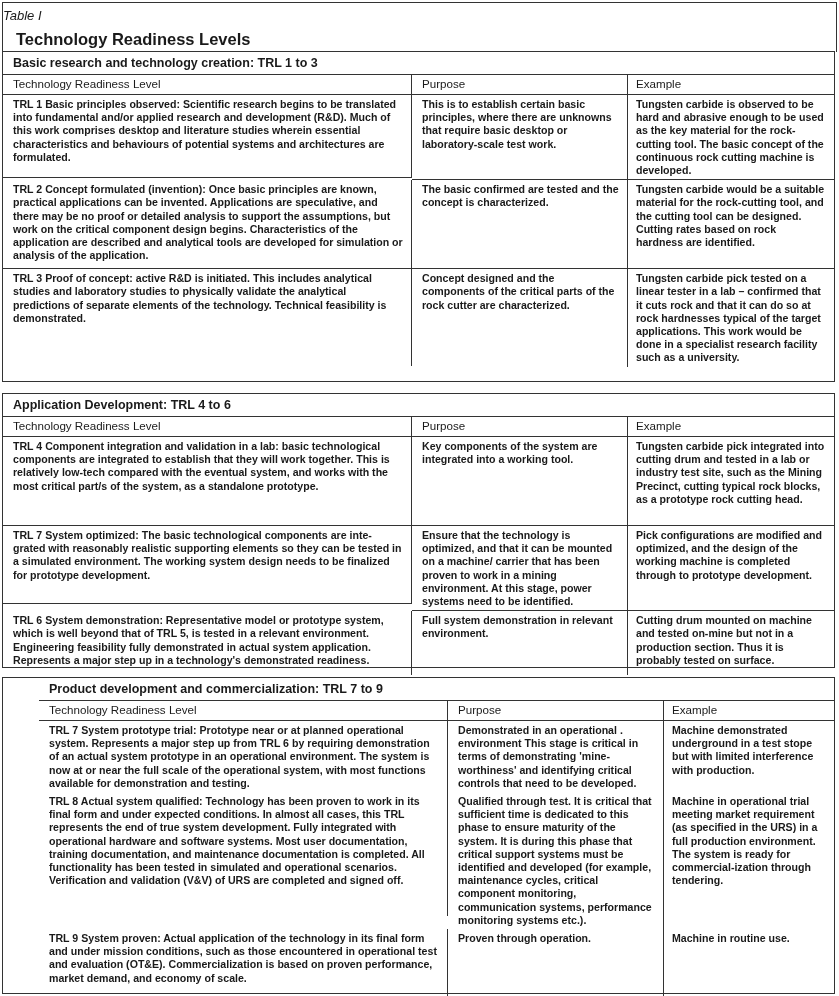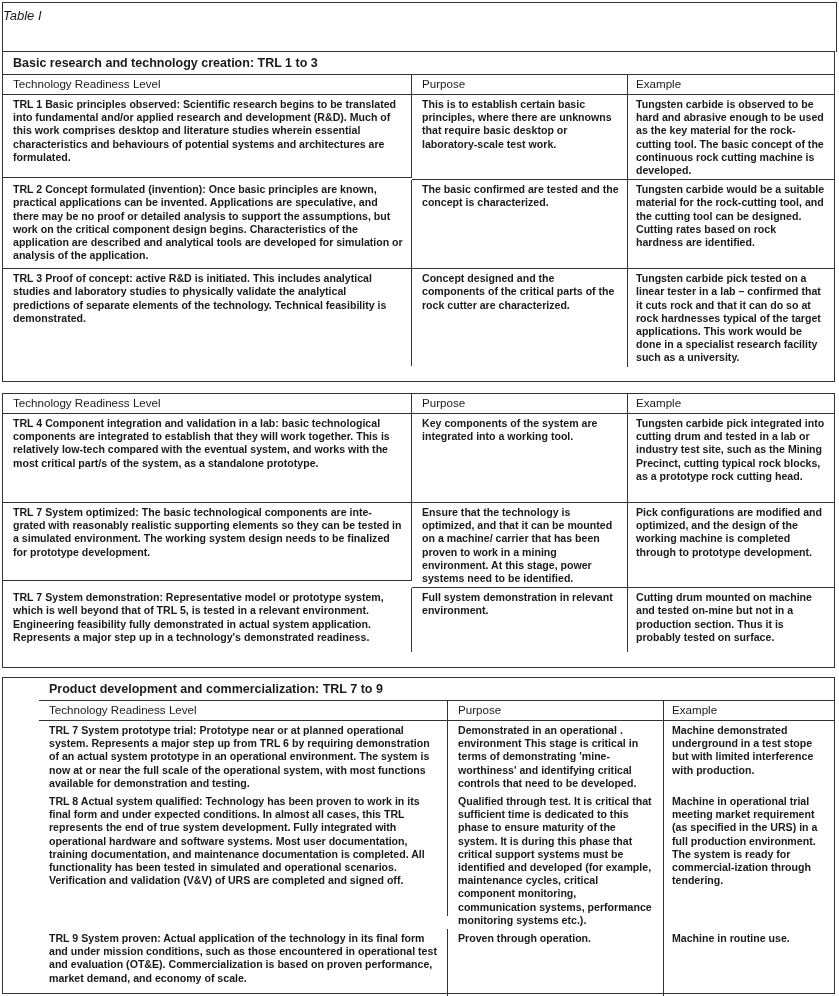--- a/index.html
+++ b/index.html
@@ -31,20 +31,21 @@
   .cell.c2 { padding-left: 10px; }
   .hdr { font-weight: normal; font-size: 11.6px; padding-top: 2px; height: 20px; }
   .row:last-child .cell { border-bottom: none; }
   .row { display: contents; }
 </style>
 </head>
 <body>
 
 <div class="frame">
   <div class="caption">Table I</div>
+  <div class="title">Technology Readiness Levels</div>
 </div>
 
 <div class="section" style="top:51px;height:331px;">
   <div class="sec-head">Basic research and technology creation: TRL 1 to 3</div>
   <div class="grid">
     <div class="row">
       <div class="cell hdr c1">Technology Readiness Level</div>
       <div class="cell hdr c2">Purpose</div>
       <div class="cell hdr c3">Example</div>
     </div>
@@ -60,38 +61,39 @@
     </div>
     <div class="row">
       <div class="cell c1" style="height:97px">TRL 3 Proof of concept: active R&amp;D is initiated. This includes analytical studies and laboratory studies to physically validate the analytical predictions of separate elements of the technology. Technical feasibility is demonstrated.</div>
       <div class="cell c2">Concept designed and the components of the critical parts of the rock cutter are characterized.</div>
       <div class="cell c3">Tungsten carbide pick tested on a linear tester in a lab – confirmed that it cuts rock and that it can do so at rock hardnesses typical of the target applications. This work would be done in a specialist research facility such as a university.</div>
     </div>
   </div>
 </div>
 
 <div class="section" style="top:393px;height:275px;">
+  <div class="sec-head">Application Development: TRL 4 to 6</div>
   <div class="grid">
     <div class="row">
       <div class="cell hdr c1">Technology Readiness Level</div>
       <div class="cell hdr c2">Purpose</div>
       <div class="cell hdr c3">Example</div>
     </div>
     <div class="row">
       <div class="cell c1" style="height:89px">TRL 4 Component integration and validation in a lab: basic technological components are integrated to establish that they will work together. This is relatively low-tech compared with the eventual system, and works with the most critical part/s of the system, as a standalone prototype.</div>
       <div class="cell c2">Key components of the system are integrated into a working tool.</div>
       <div class="cell c3">Tungsten carbide pick integrated into cutting drum and tested in a lab  or industry test site, such as the Mining Precinct, cutting typical rock blocks, as a prototype rock cutting head.</div>
     </div>
     <div class="row">
       <div class="cell c1" style="height:78px">TRL 7 System optimized: The basic technological components are inte-grated with reasonably realistic supporting elements so they can be tested in a simulated environment. The working system design needs to be finalized for prototype development.</div>
       <div class="cell c2">Ensure that the technology is optimized, and that it can be mounted on a machine/ carrier that has been proven to work in a mining environment. At this stage, power systems need to be identified.</div>
       <div class="cell c3">Pick configurations are modified and optimized, and the design of the working machine is completed through to prototype development.</div>
     </div>
     <div class="row">
-      <div class="cell c1" style="height:64px">TRL 7 System demonstration: Representative model or prototype system, which is well beyond that of TRL 5, is tested in a relevant environment. Engineering feasibility fully demonstrated in actual system application. Represents a major step up in a technology's demonstrated readiness.</div>
+      <div class="cell c1" style="height:64px">TRL 6 System demonstration: Representative model or prototype system, which is well beyond that of TRL 5, is tested in a relevant environment. Engineering feasibility fully demonstrated in actual system application. Represents a major step up in a technology's demonstrated readiness.</div>
       <div class="cell c2">Full system demonstration in relevant environment.</div>
       <div class="cell c3">Cutting drum mounted on machine and tested on-mine but not in a production section. Thus it is probably tested on surface.</div>
     </div>
   </div>
 </div>
 
 <div class="section" style="top:677px;height:317px;padding-left:36px;">
   <div class="sec-head">Product development and commercialization: TRL 7 to 9</div>
   <div class="grid">
     <div class="row">

